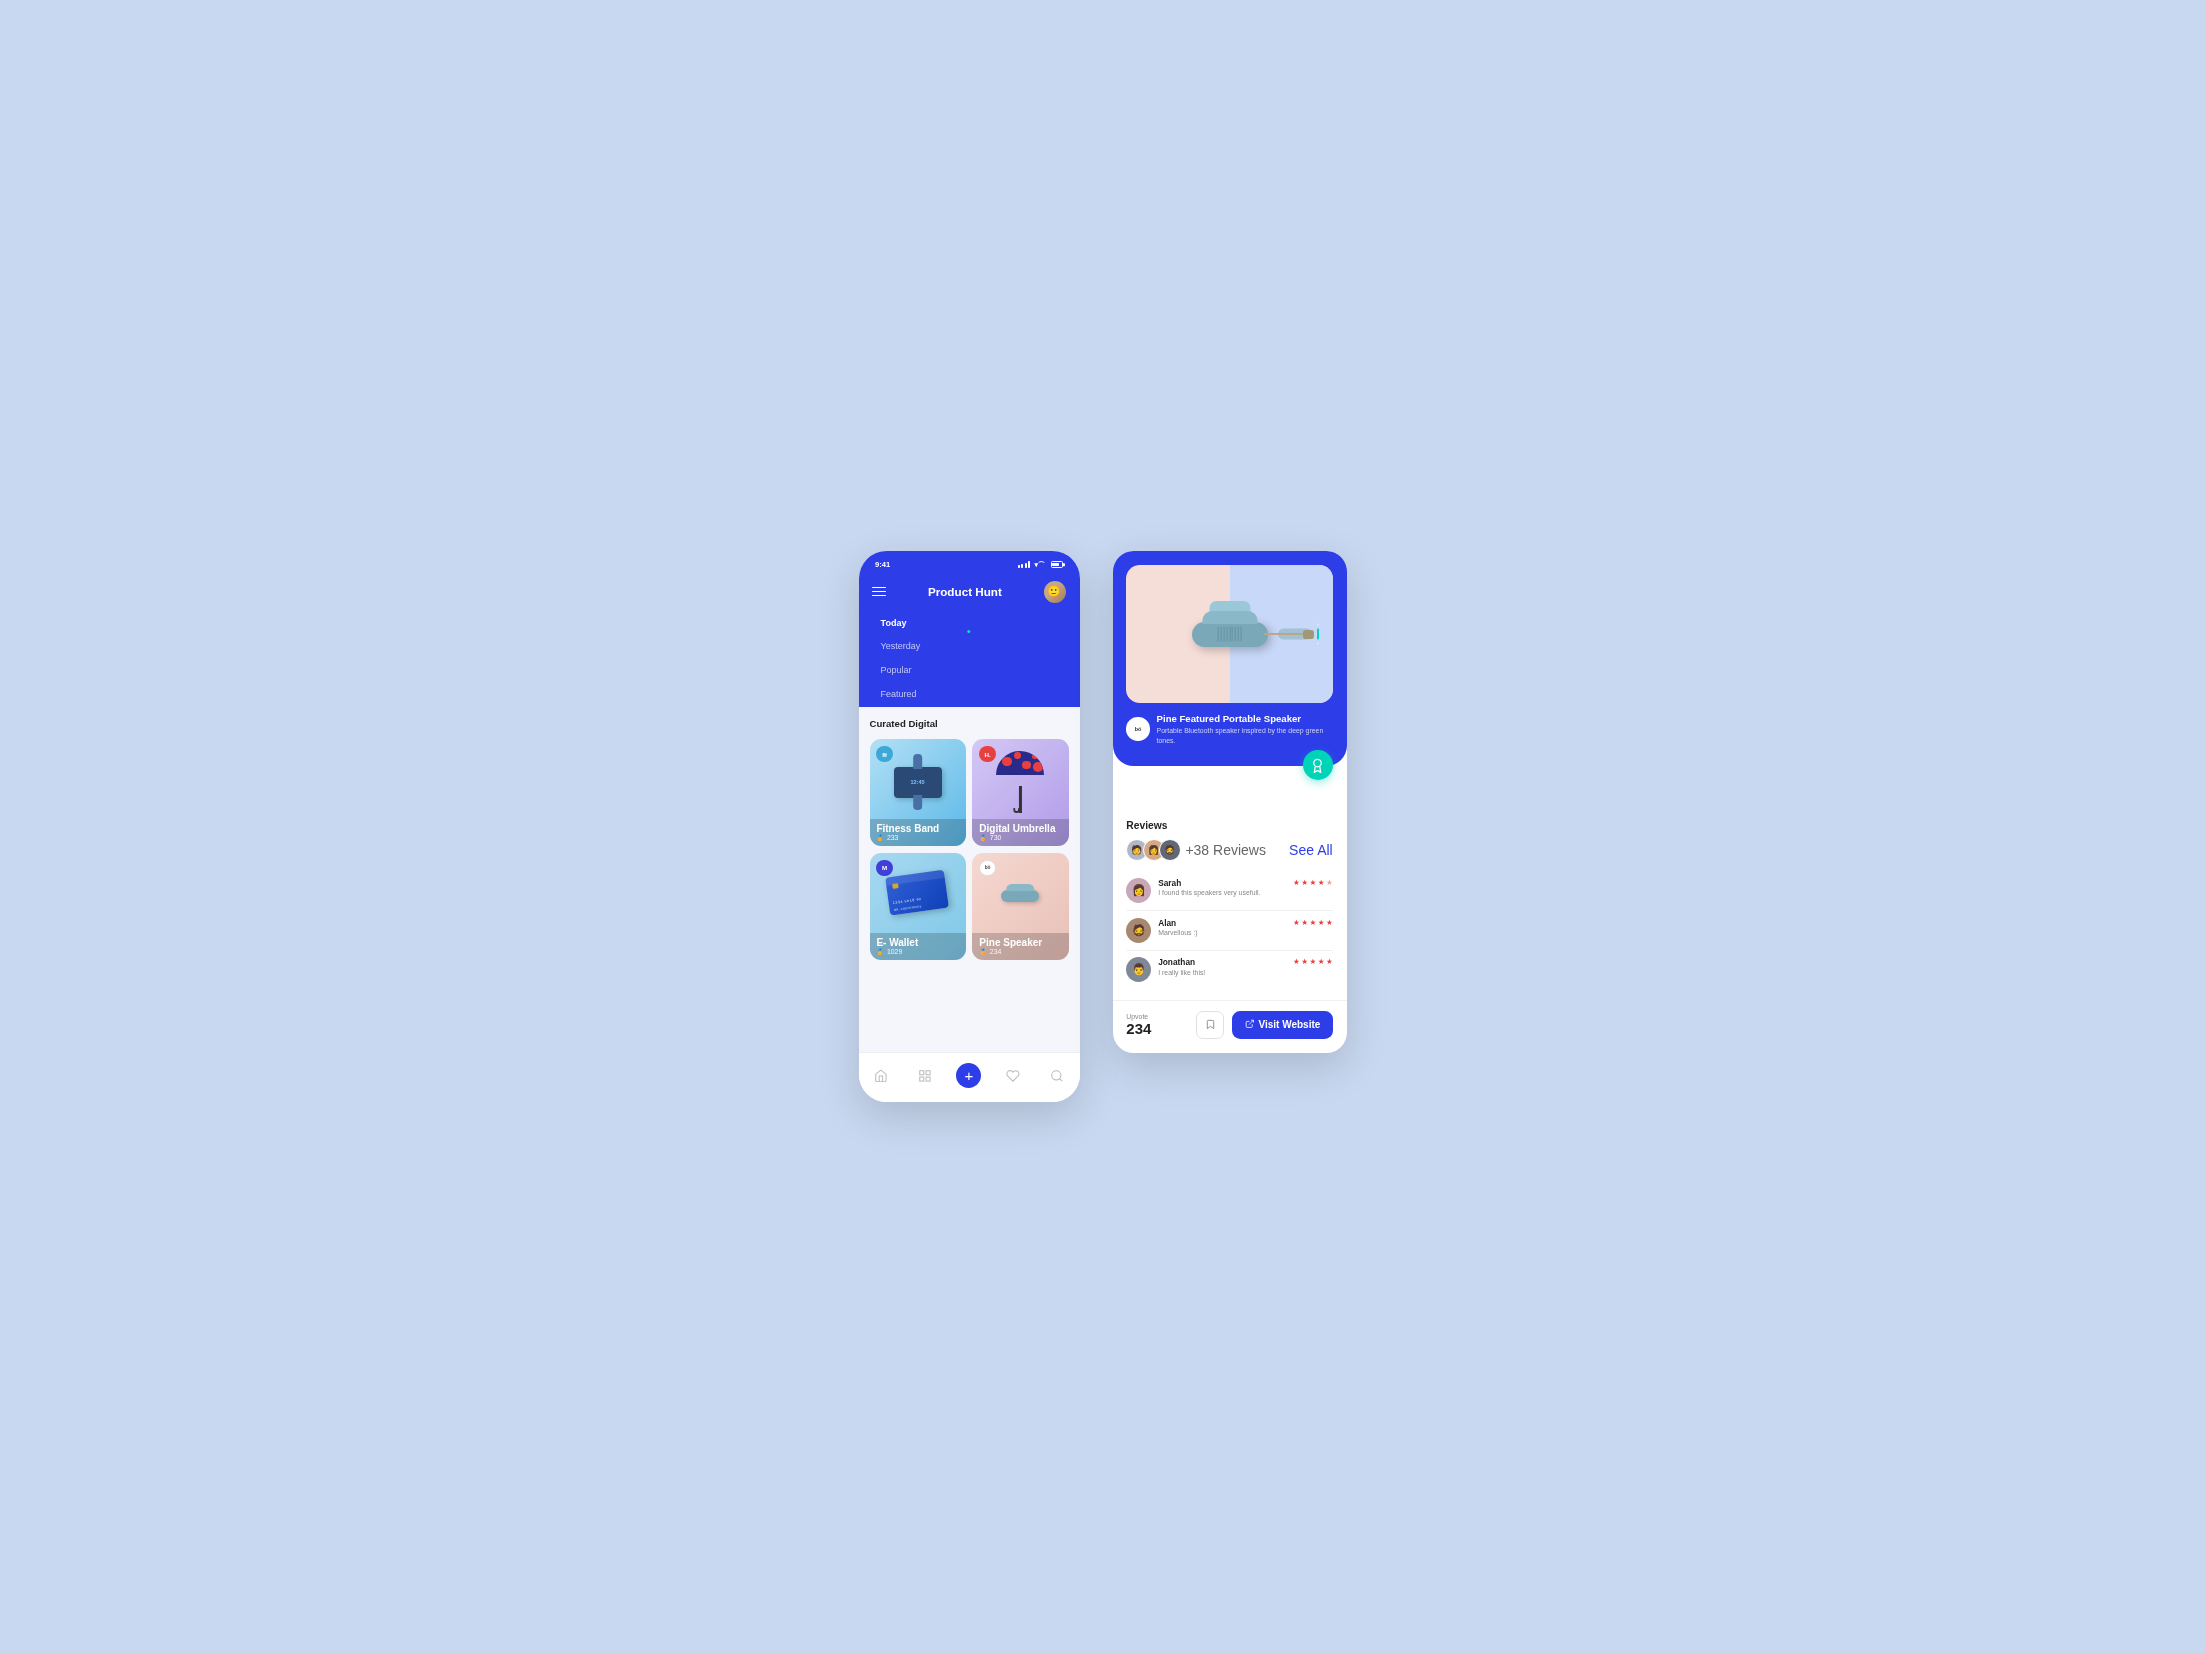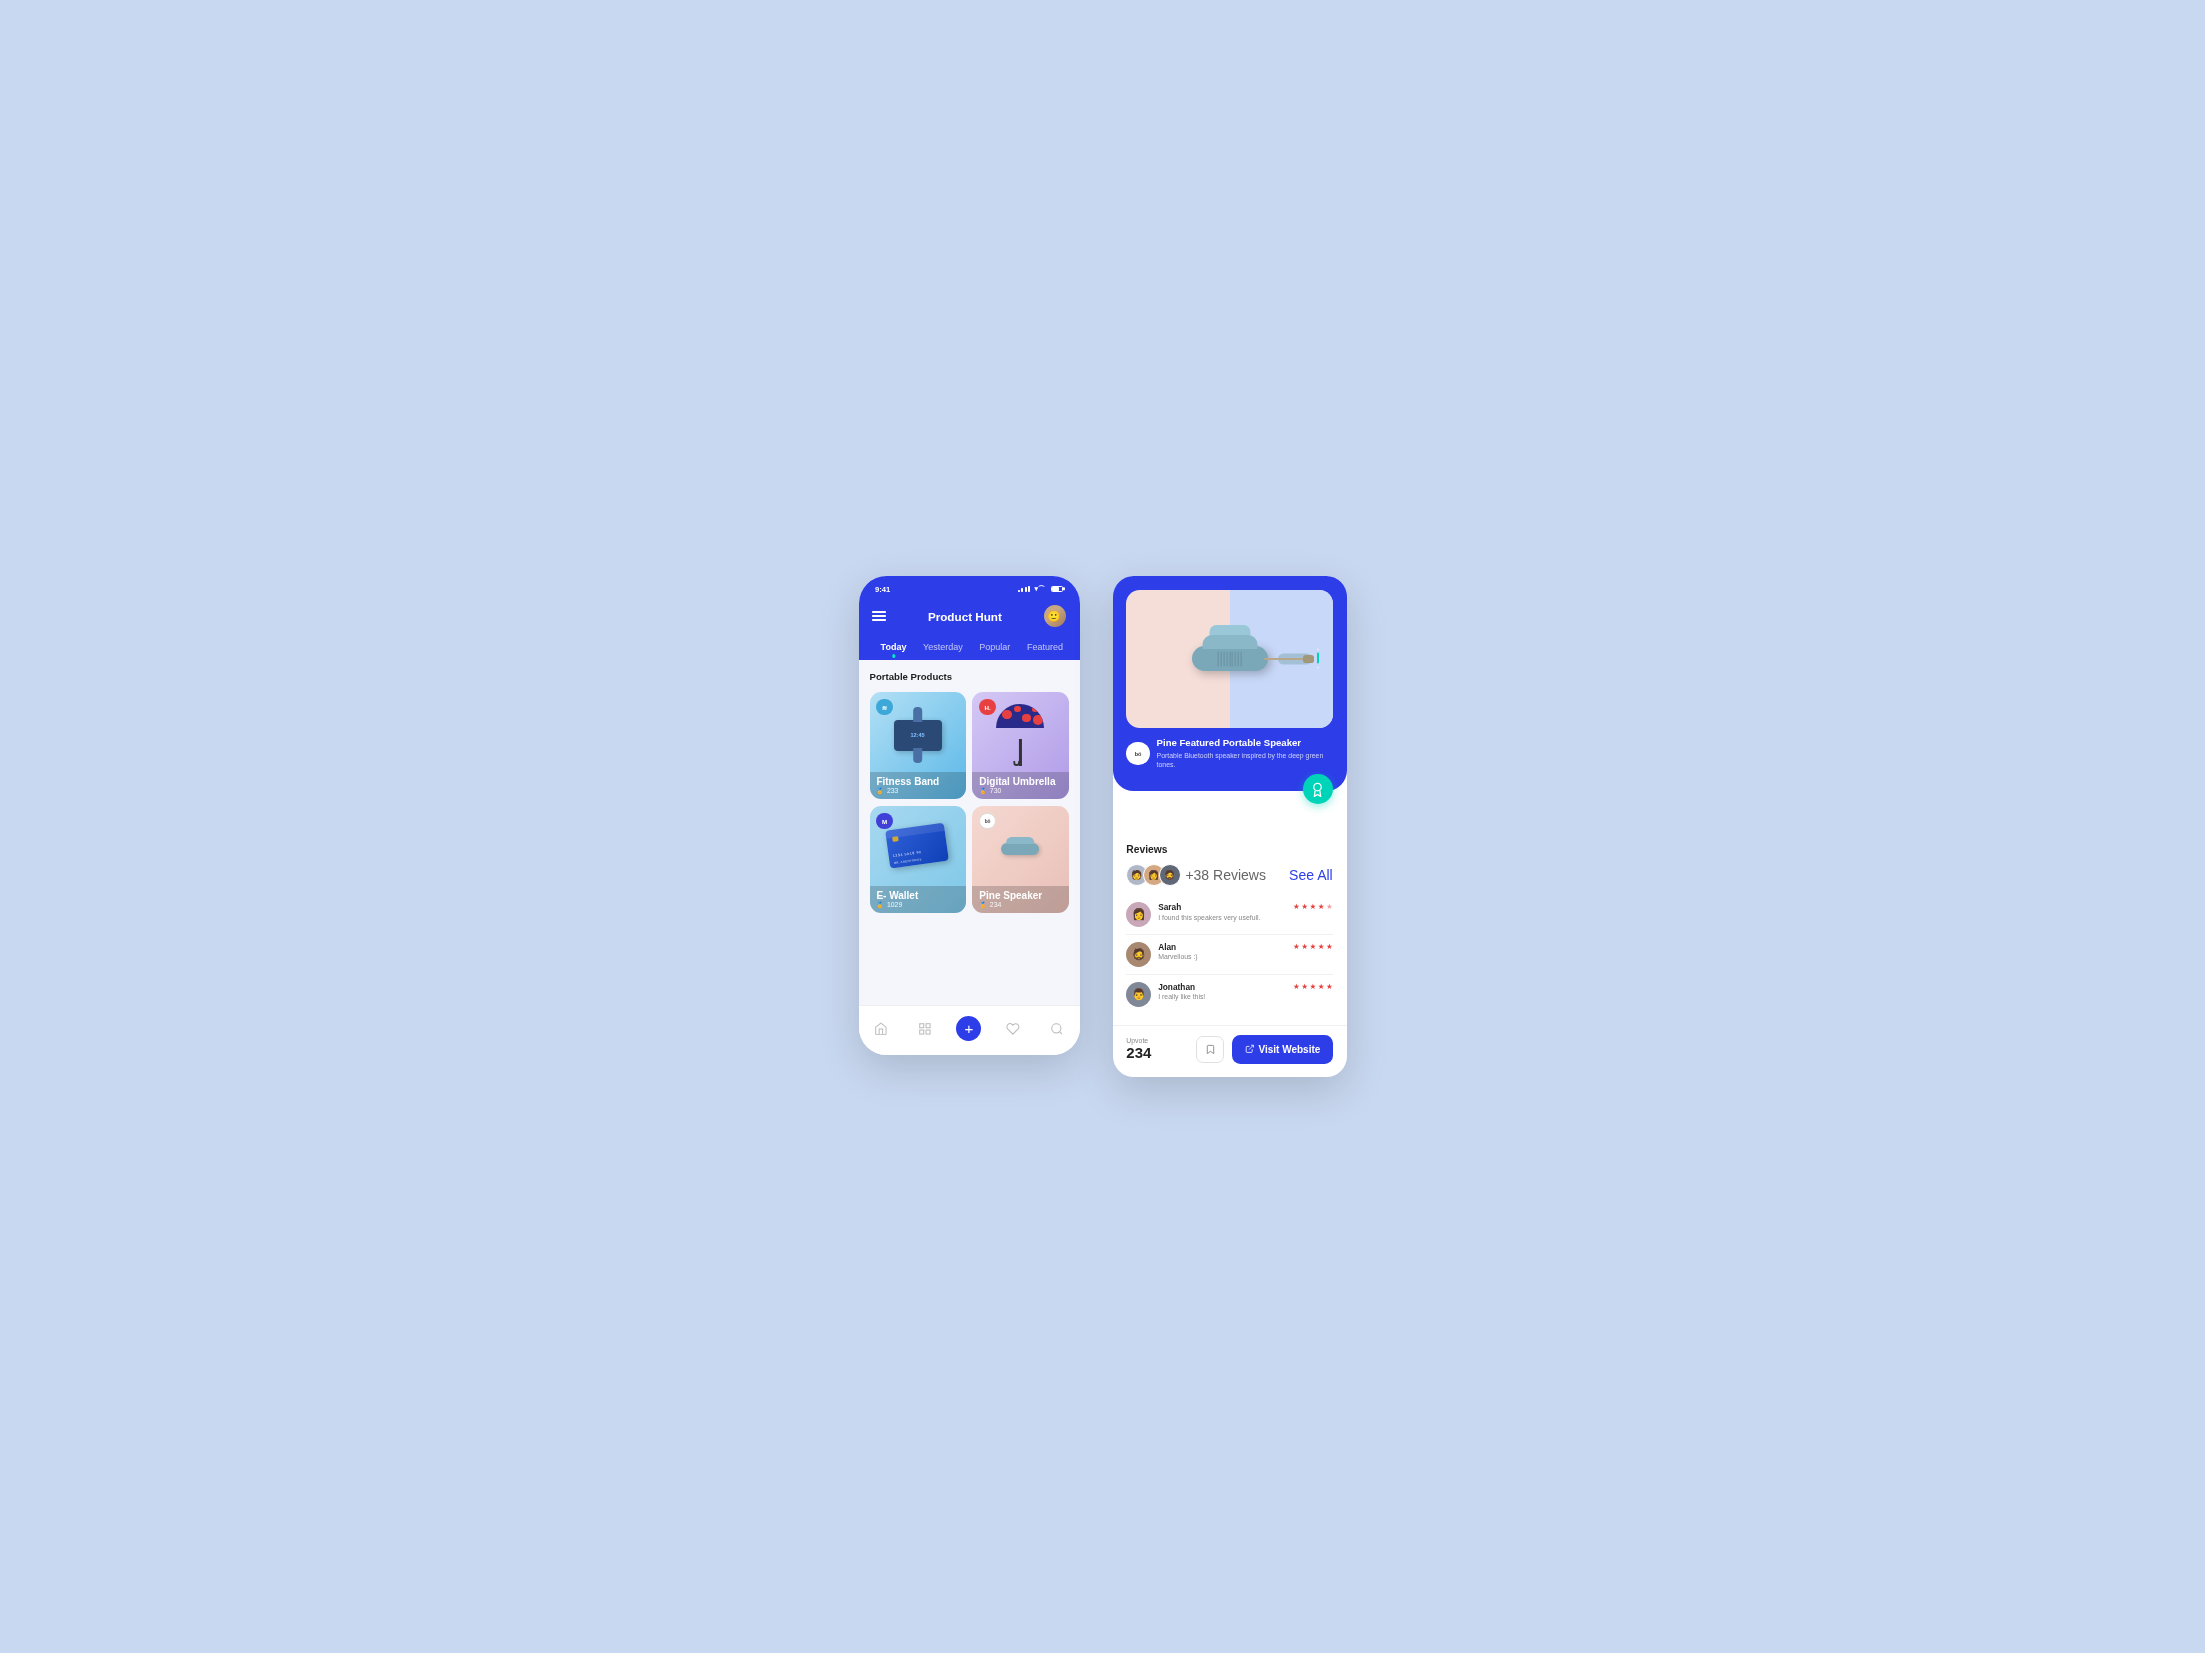--- a/index.html
+++ b/index.html
@@ -128,20 +128,21 @@
       align-items: center;
       justify-content: center;
       color: #fff;
       font-size: 11px;
     }
     .tabs-row {
       display: flex;
       gap: 0;
       padding: 0 0 0;
       border-bottom: none;
+      flex-direction: column;
     }
     .tab-item {
       color: rgba(255,255,255,0.7);
       font-size: 9px;
       padding: 5.5px 8.3px 8.3px;
       cursor: pointer;
       position: relative;
     }
     .tab-item.active {
       color: #fff;
@@ -778,21 +779,21 @@
 
       <div class="tabs-row">
         <div class="tab-item active">Today</div>
         <div class="tab-item">Yesterday</div>
         <div class="tab-item">Popular</div>
         <div class="tab-item">Featured</div>
       </div>
     </div>
 
     <div class="phone-body">
-      <div class="section-title">Portable Products</div>
+      <div class="section-title">Curated Digital</div>
       <div class="products-grid">
 
         <div class="product-card card-bg-blue">
           <div class="card-badge badge-wave">≋</div>
           <div class="card-product-image">
             <div style="position:relative;">
               <div class="fitness-band">
                 <div class="band-screen">12:45</div>
               </div>
             </div>

